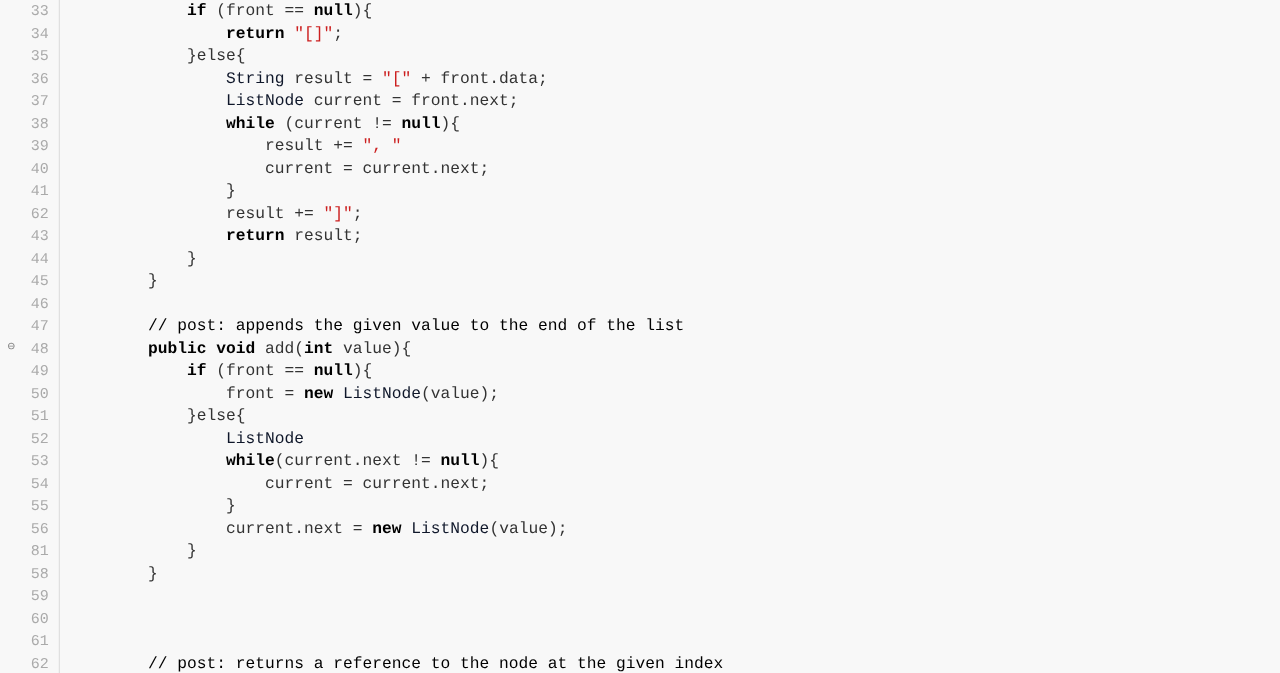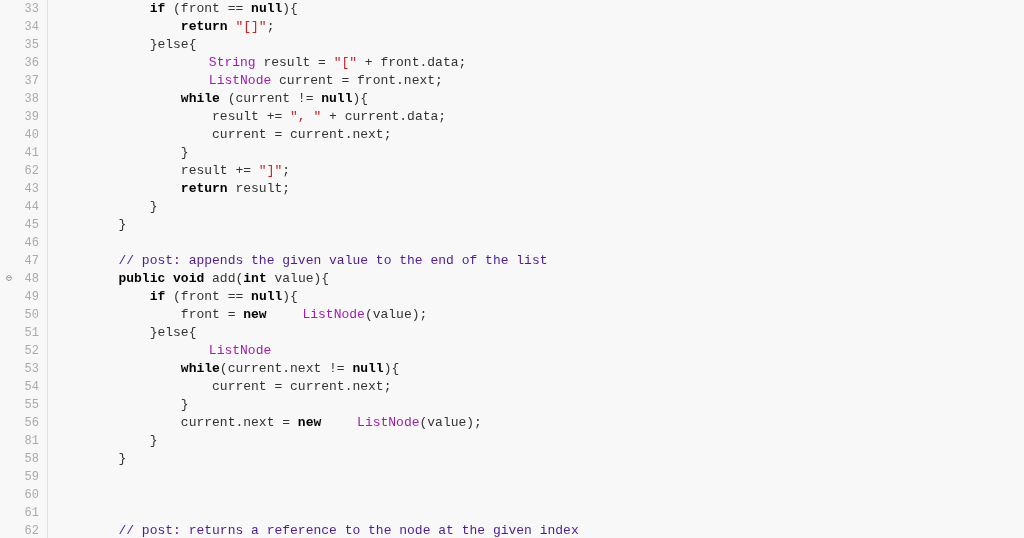--- a/index.html
+++ b/index.html
@@ -47,23 +47,23 @@
       overflow-x: auto;
     }
     .code-line {
       display: flex;
       align-items: center;
       height: 18px;
       white-space: pre;
     }
     
     .kw { color: #000000; font-weight: bold; } 
-    .type { color: #a21caf; margin-left: 28px; } 
+    .type { color: #0f172a; } 
     .str { color: #cc2020; } 
-    .comment { color: #4c1d95; font-style: normal; }
+    .comment { color: #000000; font-style: normal; }
     .plain { color: #333; }
   </style>
 </head>
 <body>
 
 <div class="code-container">
   <div class="line-numbers" id="line-numbers">
       <div class="ln">
         <span>33</span>
       </div>
@@ -156,21 +156,21 @@
         <span>62</span>
       </div>
     </div>
   <div class="code-area" id="code-area">
       <div class="code-line"><span class="plain">            </span><span class="kw">if</span><span class="plain"> (</span><span class="plain">front</span><span class="plain"> == </span><span class="kw">null</span><span class="plain">){</span></div>
       <div class="code-line"><span class="plain">                </span><span class="kw">return</span><span class="plain"> </span><span class="str">"[]"</span><span class="plain">;</span></div>
       <div class="code-line"><span class="plain">            </span><span class="plain">}else{</span></div>
       <div class="code-line"><span class="plain">                </span><span class="type">String</span><span class="plain"> result = </span><span class="str">"["</span><span class="plain"> + front.data;</span></div>
       <div class="code-line"><span class="plain">                </span><span class="type">ListNode</span><span class="plain"> current = front.next;</span></div>
       <div class="code-line"><span class="plain">                </span><span class="kw">while</span><span class="plain"> (current != </span><span class="kw">null</span><span class="plain">){</span></div>
-      <div class="code-line"><span class="plain">                    </span><span class="plain">result += </span><span class="str">", "</span><span class="plain"> + current.data;</span></div>
+      <div class="code-line"><span class="plain">                    </span><span class="plain">result += </span><span class="str">", "</span></div>
       <div class="code-line"><span class="plain">                    </span><span class="plain">current = current.next;</span></div>
       <div class="code-line"><span class="plain">                </span><span class="plain">}</span></div>
       <div class="code-line"><span class="plain">                </span><span class="plain">result += </span><span class="str">"]"</span><span class="plain">;</span></div>
       <div class="code-line"><span class="plain">                </span><span class="kw">return</span><span class="plain"> result;</span></div>
       <div class="code-line"><span class="plain">            </span><span class="plain">}</span></div>
       <div class="code-line"><span class="plain">        </span><span class="plain">}</span></div>
       <div class="code-line"></div>
       <div class="code-line"><span class="plain">        </span><span class="comment">// post: appends the given value to the end of the list</span></div>
       <div class="code-line"><span class="plain">        </span><span class="kw">public</span><span class="plain"> </span><span class="kw">void</span><span class="plain"> add(</span><span class="kw">int</span><span class="plain"> value){</span></div>
       <div class="code-line"><span class="plain">            </span><span class="kw">if</span><span class="plain"> (</span><span class="plain">front</span><span class="plain"> == </span><span class="kw">null</span><span class="plain">){</span></div>

